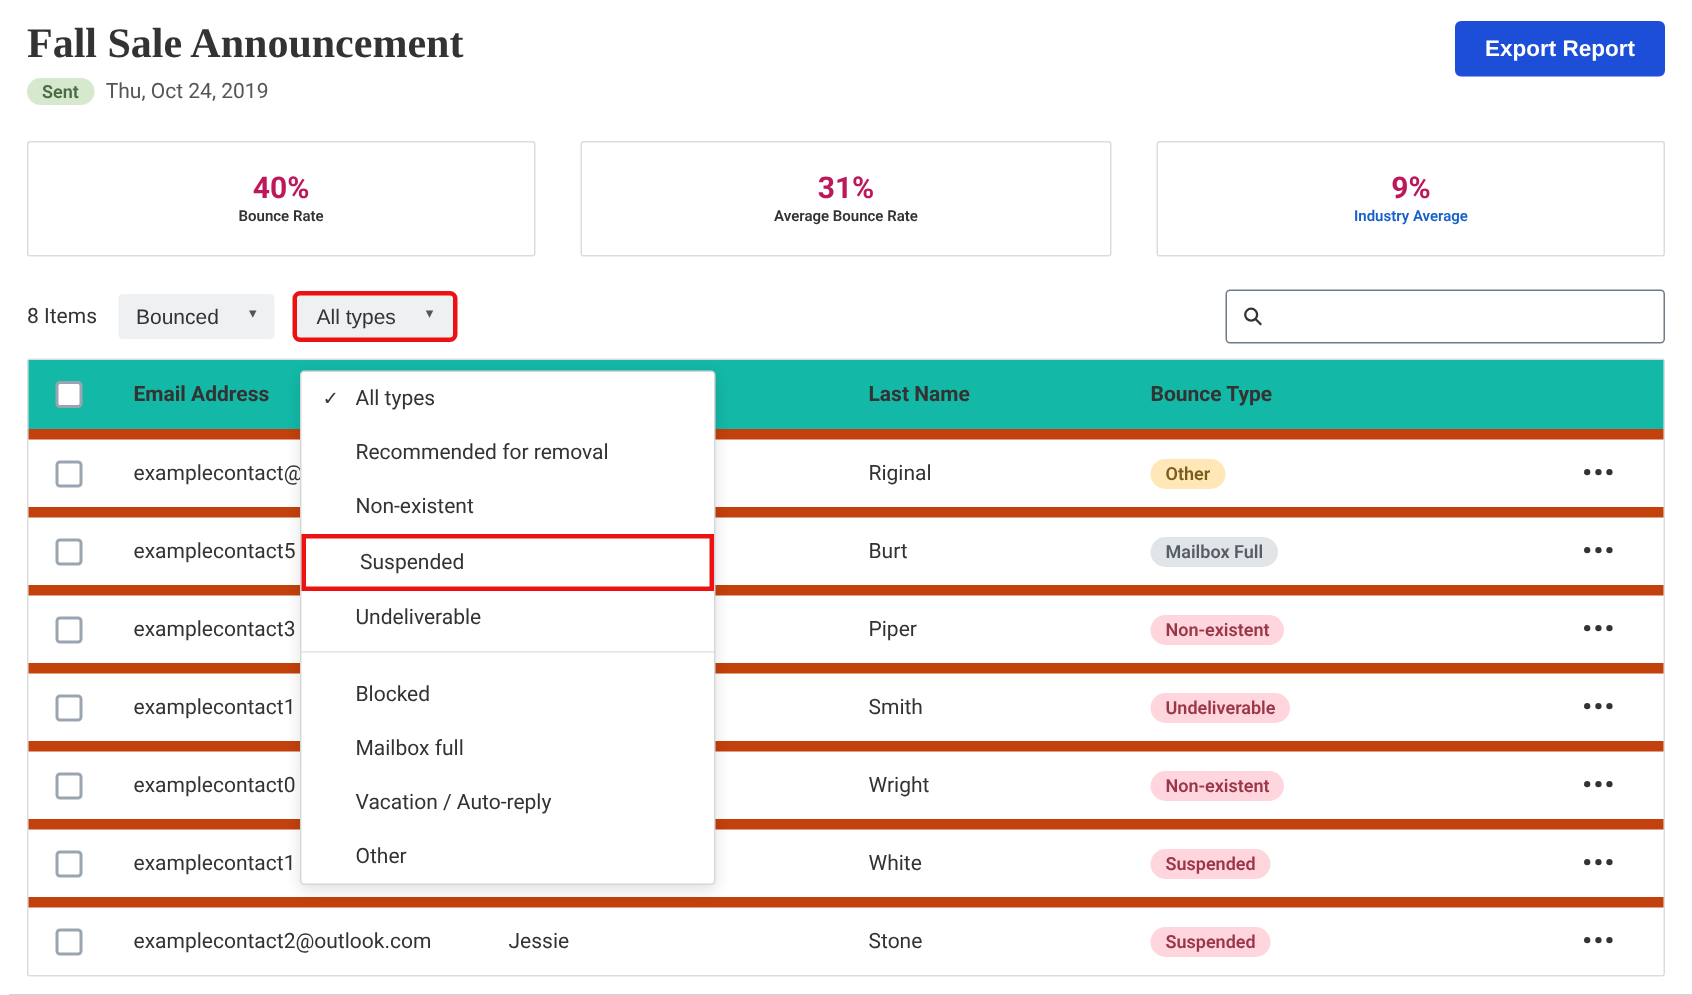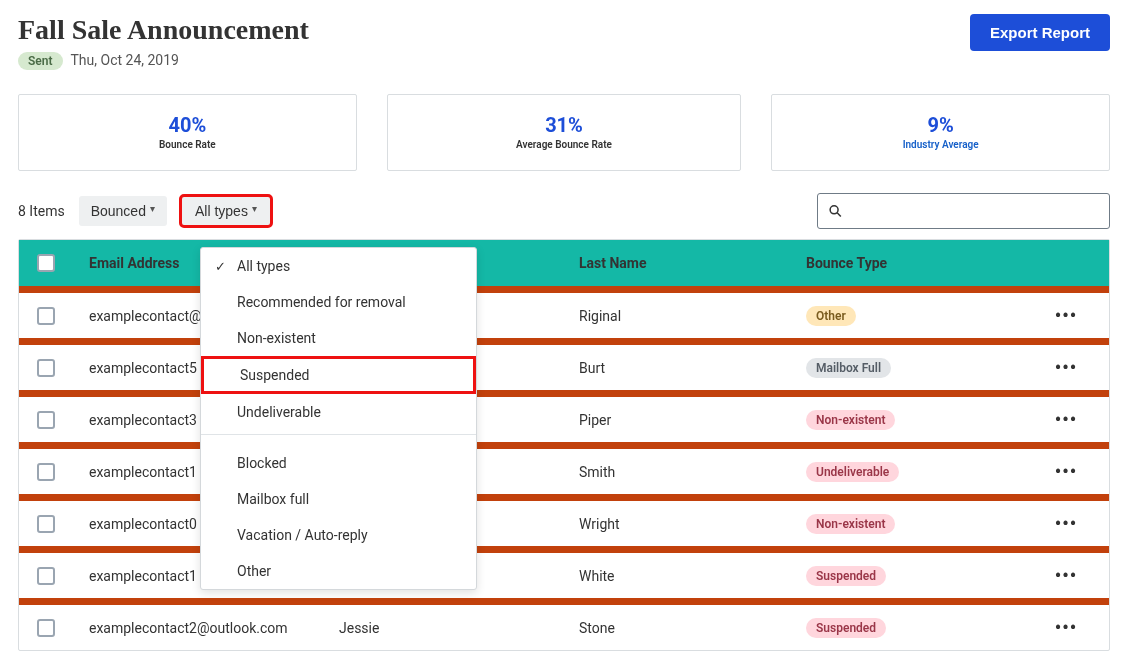--- a/index.html
+++ b/index.html
@@ -1,49 +1,49 @@
 <!DOCTYPE html>
 <html><head>
 <meta charset="utf-8">
 <style>
 * { box-sizing: border-box; margin: 0; padding: 0; }
 body { font-family: -apple-system, BlinkMacSystemFont, "Segoe UI", Roboto, Helvetica, Arial, sans-serif; background: #fff; color: #333; }
 .page { width: 1128px; height: 663px; padding: 14px 18px; position: relative; background: #fff; box-shadow: 6px 6px 0 rgba(0,0,0,.45); }
 
 .header { display: flex; justify-content: space-between; align-items: flex-start; }
 .title { font-size: 28px; font-weight: 700; color: #333; font-family: Liberation Serif, serif; }
-.subrow { display: flex; align-items: flex-start; gap: 8px; margin-top: 6px; }
+.subrow { display: flex; align-items: center; gap: 8px; margin-top: 6px; }
 .status-pill { display:inline-block; background:#d6e9cf; color:#4a6b46; font-size:12px; font-weight:600; padding:2px 10px; border-radius:10px; }
 .date { font-size: 14px; color: #555; }
 
 .export-btn { background:#1d4ed8; color:#fff; border:none; font-size:15px; font-weight:600; padding:10px 20px; border-radius:4px; cursor:pointer; }
 
 .stats { display:flex; gap:30px; margin-top:24px; }
 .stat-card { flex:1; border:1px solid #d9dde0; border-radius:2px; text-align:center; padding:18px 10px 20px; }
 .stat-card.wide { flex:1.05; }
-.stat-pct { font-size:20px; font-weight:700; color:#1d4ed8; }
+.stat-pct { font-size:20px; font-weight:700; color:#be185d; }
 .stat-label { font-size:10px; font-weight:600; color:#333; margin-top:2px; }
 .stat-card.link .stat-label { color:#1660c9; }
 
 .controls { display:flex; align-items:center; gap:14px; margin-top:22px; }
 .items-label { font-size:14px; color:#333; }
-.filter-chip { display:inline-flex; align-items:flex-start; gap:4px; background:#eef0f1; border:none; font-size:14px; color:#333; padding:7px 12px; border-radius:3px; cursor:pointer; }
+.filter-chip { display:inline-flex; align-items:flex-start; gap:20px; background:#eef0f1; border:none; font-size:14px; color:#333; padding:7px 12px; border-radius:3px; cursor:pointer; }
 .filter-chip .chev { font-size:10px; color:#555; }
 .filter-chip.highlight { outline:3px solid #e11; outline-offset:-1px; padding:7px 14px; }
 
 .search-wrap { margin-left:auto; width:293px; height:36px; border:1px solid #6f7b86; border-radius:3px; display:flex; align-items:center; padding:0 10px; }
 .search-wrap input { border:none; outline:none; font-size:14px; width:100%; background:transparent; }
 .search-icon { width:16px; height:16px; margin-right:8px; }
 
 .table { margin-top:10px; border:1px solid #d9dde0; border-radius:2px; overflow:visible; }
 .thead { display:flex; align-items:center; background:#14b8a6; font-size:14px; font-weight:700; color:#333; padding:14px 18px; }
 .col-check { width:52px; }
 .col-email { width:250px; }
 .col-first { width:240px; }
-.col-last { width:227px; }
+.col-last { width:188px; }
 .col-bounce { flex:1; }
 .col-actions { width:50px; text-align:center; }
 
 .row { display:flex; align-items:center; border-top:7px solid #c2410c; padding:12px 18px; font-size:14px; color:#333; }
 .checkbox { width:18px; height:18px; border:2px solid #9aa5b1; border-radius:3px; background:#fff; cursor:pointer; }
 
 .bounce-pill { display:inline-block; font-size:12px; font-weight:600; padding:3px 10px; border-radius:11px; }
 .bounce-other { background:#ffe7b8; color:#7a5c1f; }
 .bounce-mailbox { background:#e2e5e8; color:#555d66; }
 .bounce-nonexistent { background:#ffd6dd; color:#9a3648; }

